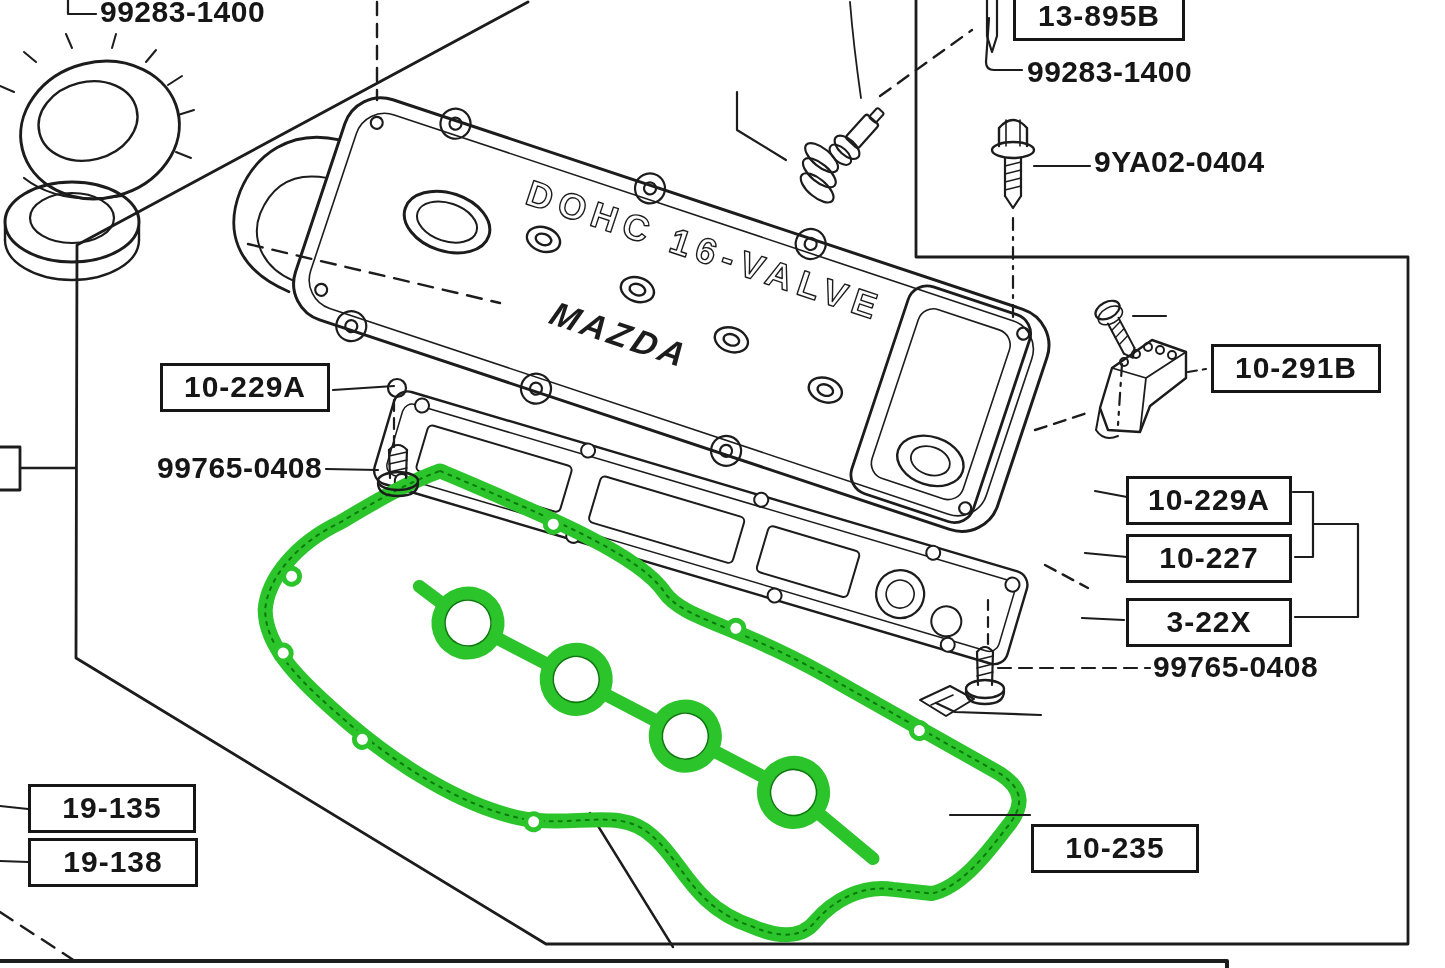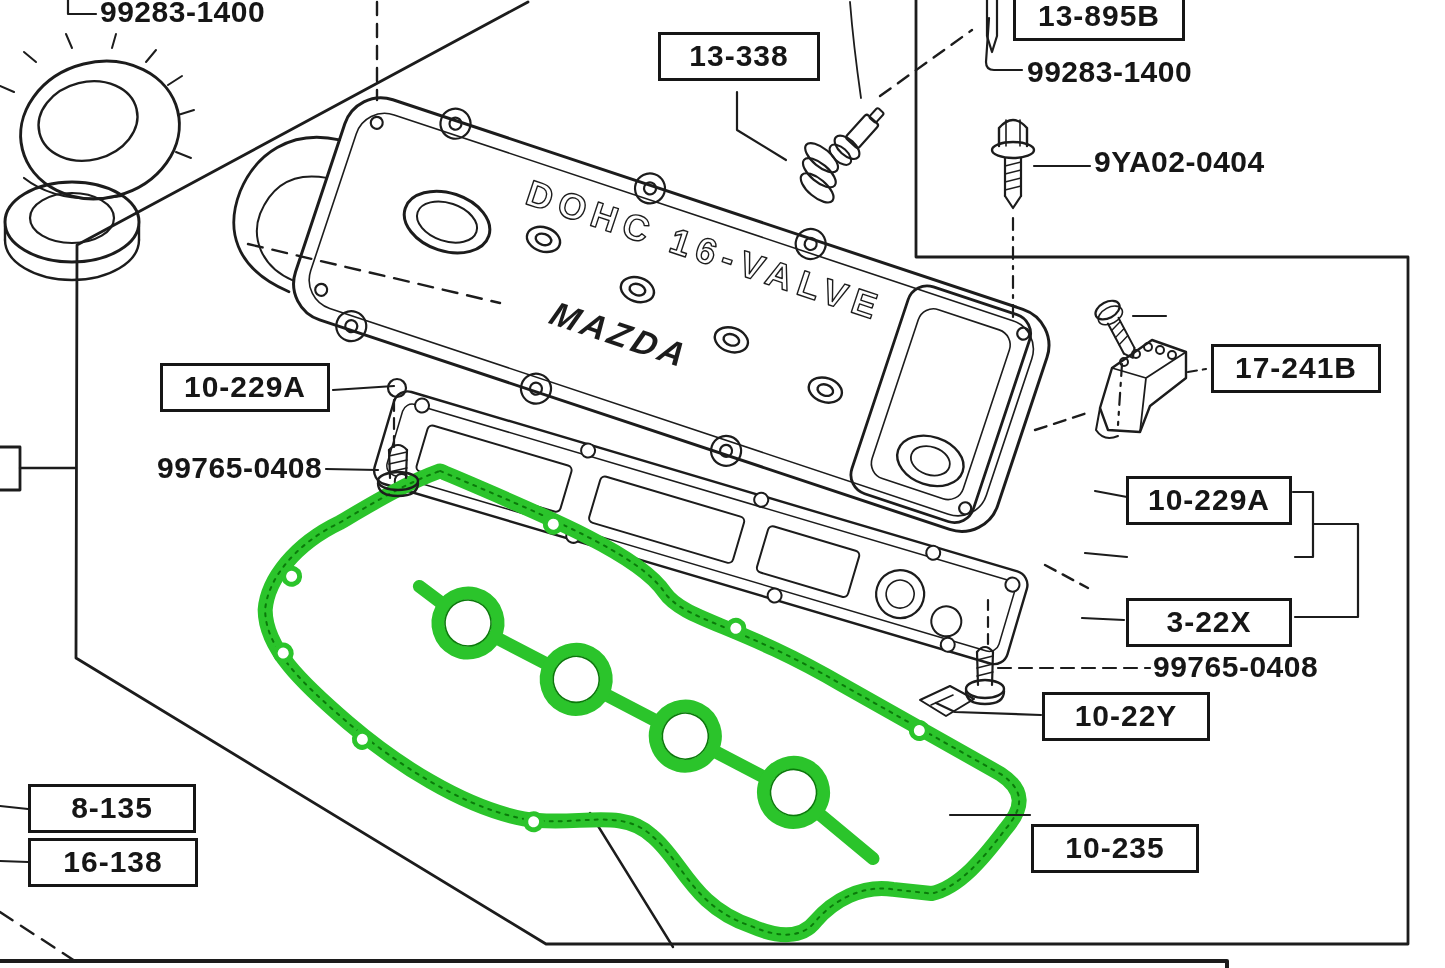--- a/index.html
+++ b/index.html
@@ -274,30 +274,29 @@
       <path d="M0,861 L28,862"></path>
       <path d="M1013,218 L1013,318" stroke-dasharray="12 7 3 7"></path>
       <path d="M1122,364 L1118,425" stroke-dasharray="12 7 3 7"></path>
       <path d="M998,668 L1150,668" stroke-dasharray="13 8"></path>
       <path d="M394,400 L394,452" stroke-dasharray="11 7"></path>
       <path d="M1188,372 L1206,369" stroke-dasharray="9 6"></path>
       <path d="M988,600 L988,645" stroke-dasharray="10 7"></path>
     </g>
   </svg>
 
-  <div class="bx" style="left:658px;top:32px;min-width:162px">13-338</div>
   <div class="bx" style="left:1013px;top:-8px;min-width:172px">13-895B</div>
-  <div class="bx" style="left:1211px;top:344px;min-width:170px">17-241B</div>
+  <div class="bx" style="left:1211px;top:344px;min-width:170px">10-291B</div>
   <div class="bx" style="left:160px;top:363px;min-width:170px">10-229A</div>
   <div class="bx" style="left:1126px;top:476px;min-width:166px">10-229A</div>
+  <div class="bx" style="left:1126px;top:534px;min-width:166px">10-227</div>
   <div class="bx" style="left:1126px;top:598px;min-width:166px">3-22X</div>
-  <div class="bx" style="left:1042px;top:692px;min-width:168px">10-22Y</div>
   <div class="bx" style="left:1031px;top:824px;min-width:168px">10-235</div>
-  <div class="bx" style="left:28px;top:784px;min-width:168px">8-135</div>
-  <div class="bx" style="left:28px;top:838px;min-width:170px">16-138</div>
+  <div class="bx" style="left:28px;top:784px;min-width:168px">19-135</div>
+  <div class="bx" style="left:28px;top:838px;min-width:170px">19-138</div>
 
   <div class="pl" style="left:100px;top:-3px">99283-1400</div>
   <div class="pl" style="left:1027px;top:57px">99283-1400</div>
   <div class="pl" style="left:1094px;top:147px">9YA02-0404</div>
   <div class="pl" style="left:157px;top:453px">99765-0408</div>
   <div class="pl" style="left:1153px;top:652px">99765-0408</div>
 
 </div>
 
 </body></html>

